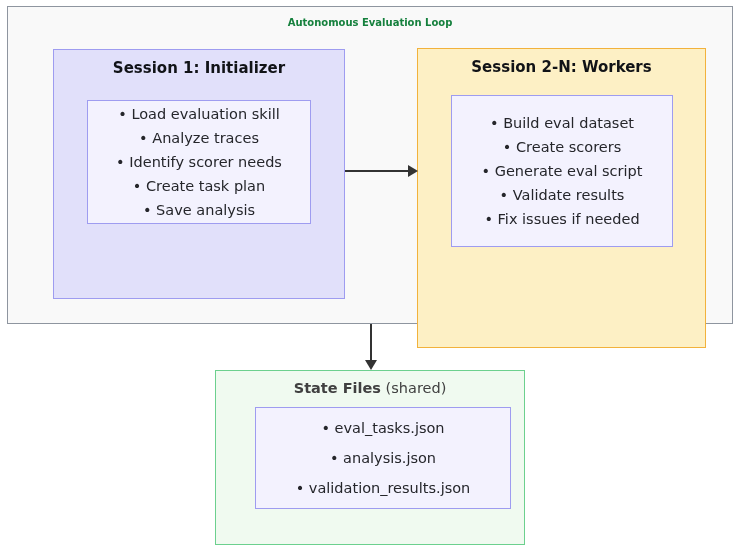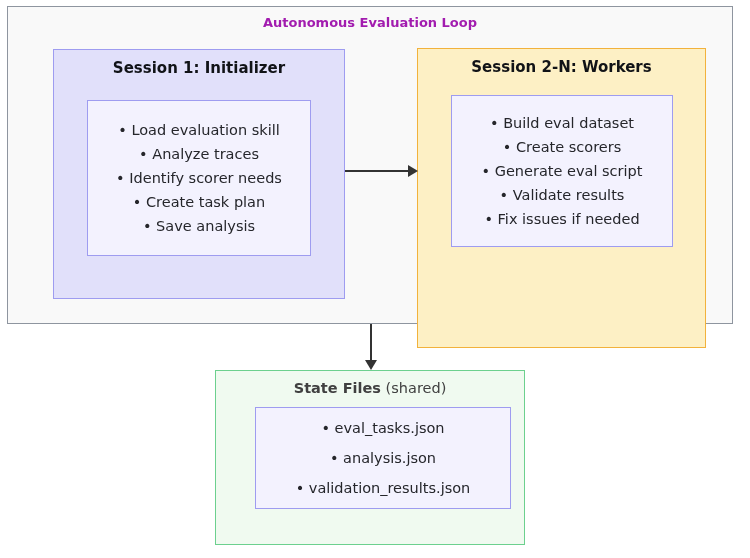--- a/index.html
+++ b/index.html
@@ -33,24 +33,24 @@
     border: 1px solid #8e959f;
     box-sizing: border-box;
   }
   .loop-title {
     position: absolute;
     left: 50%;
     top: 4px;
     transform: translateX(-50%);
     width: 240px;
     text-align: center;
-    font-size: 13px;
+    font-size: 10px;
     font-weight: bold;
     line-height: 23px;
-    color: #a21caf;
+    color: #15803d;
     white-space: normal;
   }
 
   
   .panel {
     position: absolute;
     box-sizing: border-box;
   }
   .panel-initializer {
     left: 45px;
@@ -87,21 +87,21 @@
     box-sizing: border-box;
     display: flex;
     flex-direction: column;
     align-items: center;
     justify-content: center;
   }
   .inner-initializer {
     left: 33px;
     top: 50px;
     width: 224px;
-    height: 156px;
+    height: 124px;
   }
   .inner-workers {
     left: 33px;
     top: 46px;
     width: 222px;
     height: 152px;
   }
   .inner-state {
     left: 39px;
     top: 36px;

